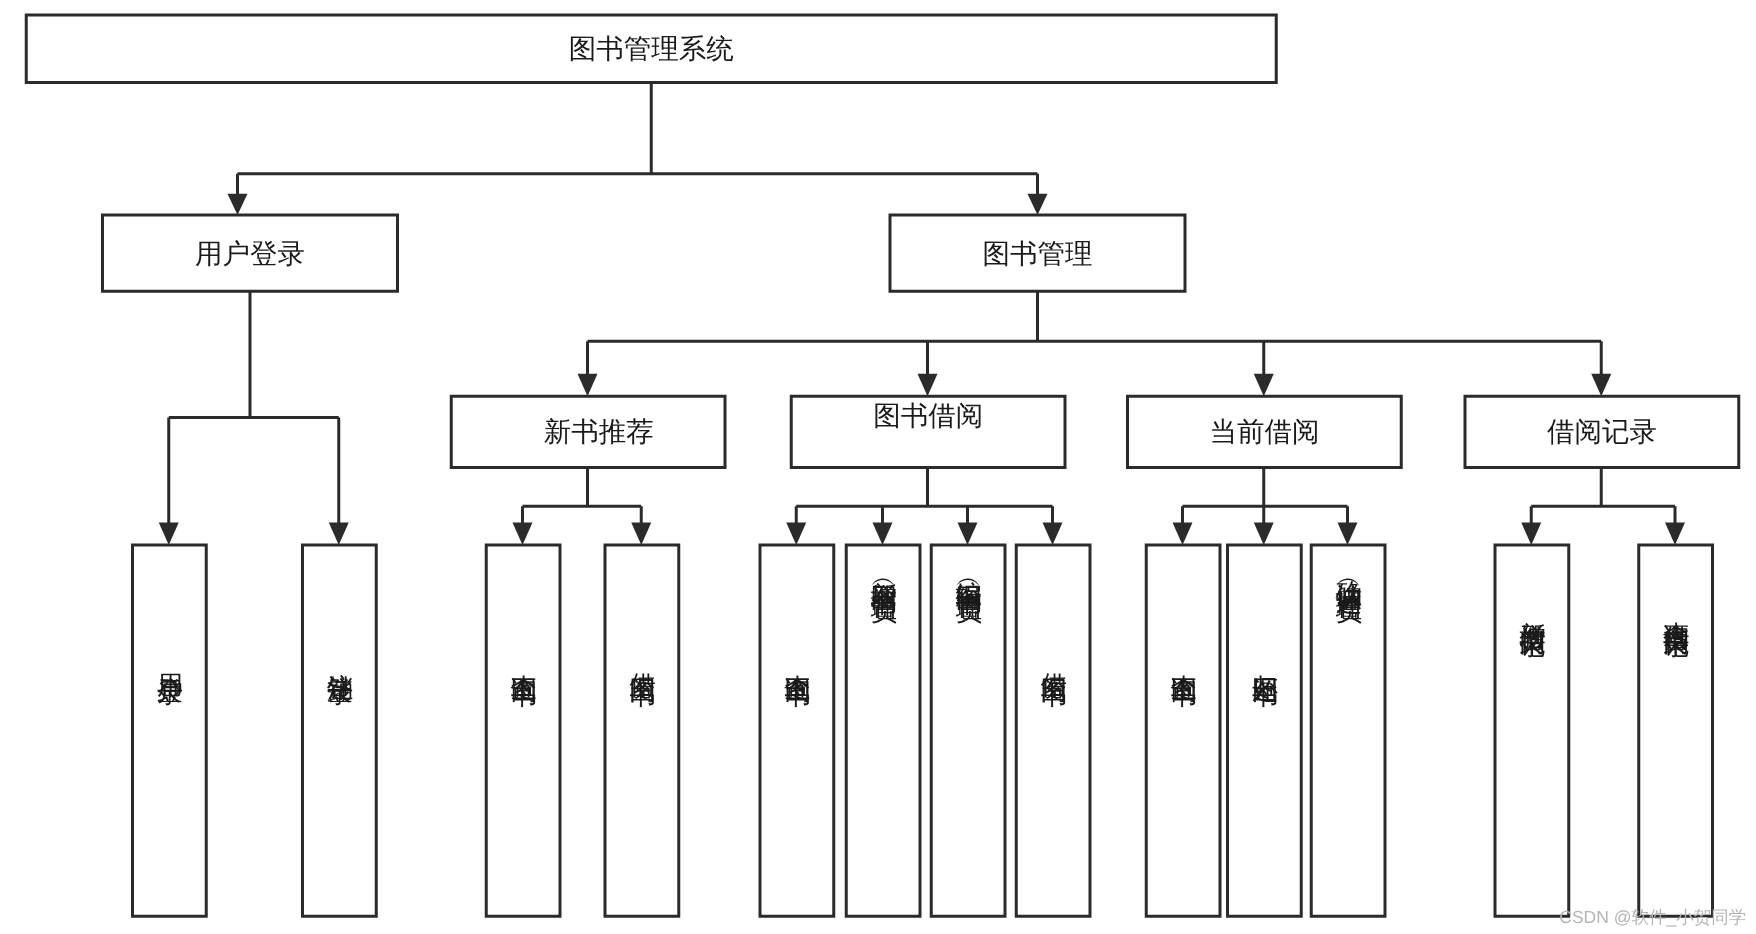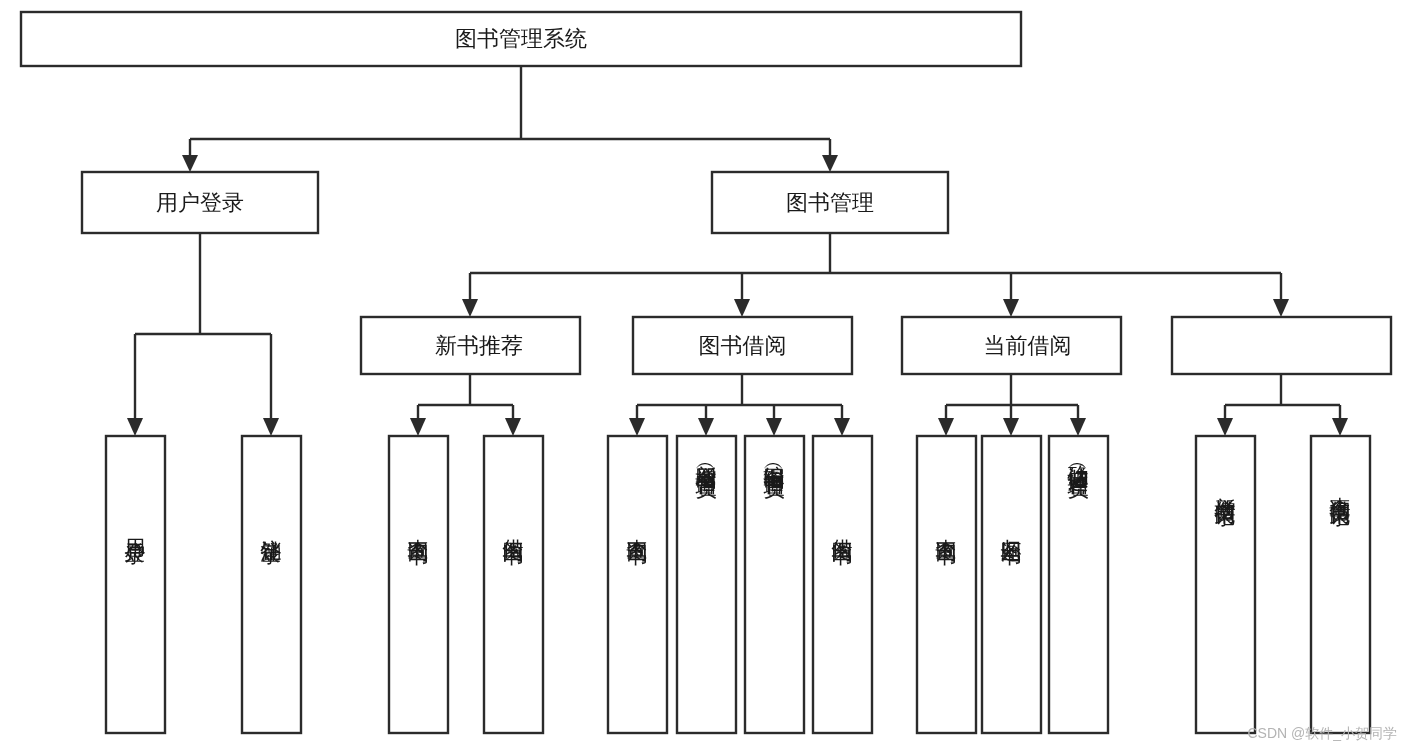--- a/index.html
+++ b/index.html
@@ -191,25 +191,28 @@
   <div class="htext-wrap" style="left:82px; top:172px; width:236px; height:61px;">
     <span class="htext">用户登录</span>
   </div>
   <div class="htext-wrap" style="left:712px; top:172px; width:236px; height:61px;align-items:center;">
     <span class="htext">图书管理</span>
   </div>
 
   <div class="htext-wrap" style="left:361px; top:317px; width:236px; height:57px;">
     <span class="htext">新书推荐</span>
   </div>
-  <div class="htext-wrap" style="left:633px; top:326px; width:219px; height:40px;">
+  <div class="htext-wrap" style="left:633px; top:313px; width:219px; height:40px;">
     <span class="htext">图书借阅</span>
   </div>
-  <div class="htext-wrap" style="left:902px; top:317px; width:219px; height:57px;padding-left:16px;">
+  <div class="htext-wrap" style="left:902px; top:317px; width:219px; height:57px;">
     <span class="htext">当前借阅</span>
+  </div>
+  <div class="htext-wrap" style="left:1172px; top:317px; width:219px; height:57px;">
+    <span class="htext">借阅记录</span>
   </div>
 
   <div class="vtext-wrap" style="left:106px; top:436px; width:59px; height:297px; padding-top:86px;">
     <span class="vtext">用户登录</span>
   </div>
   <div class="vtext-wrap" style="left:242px; top:436px; width:59px; height:297px; padding-top:86px;">
     <span class="vtext">注销登录</span>
   </div>
 
   <div class="vtext-wrap" style="left:389px; top:436px; width:59px; height:297px; padding-top:86px;">

